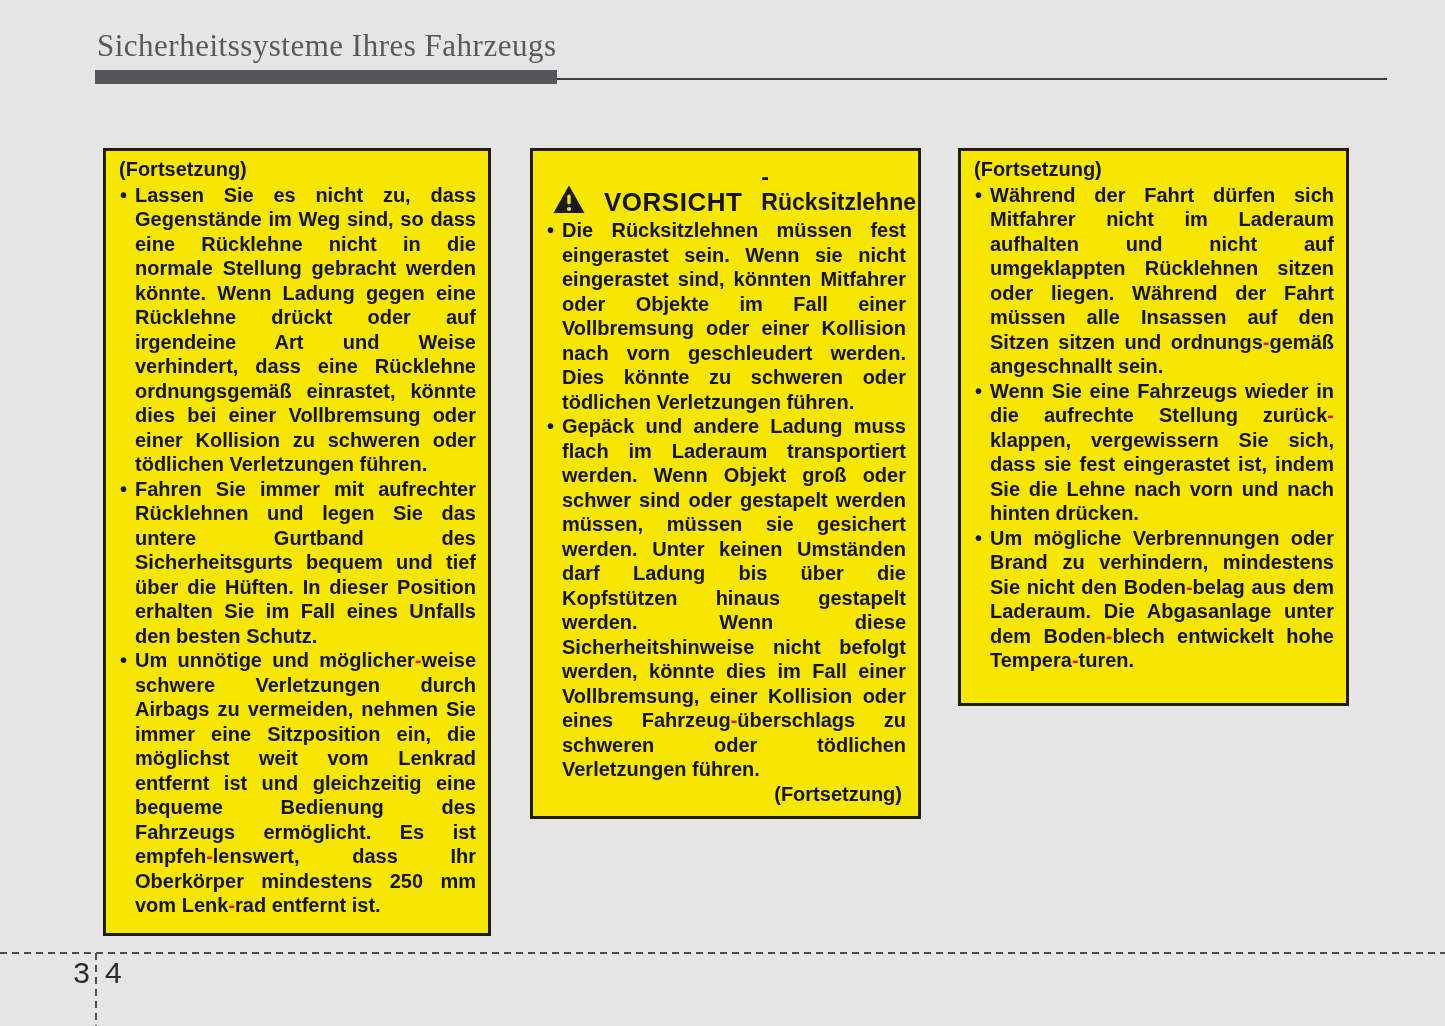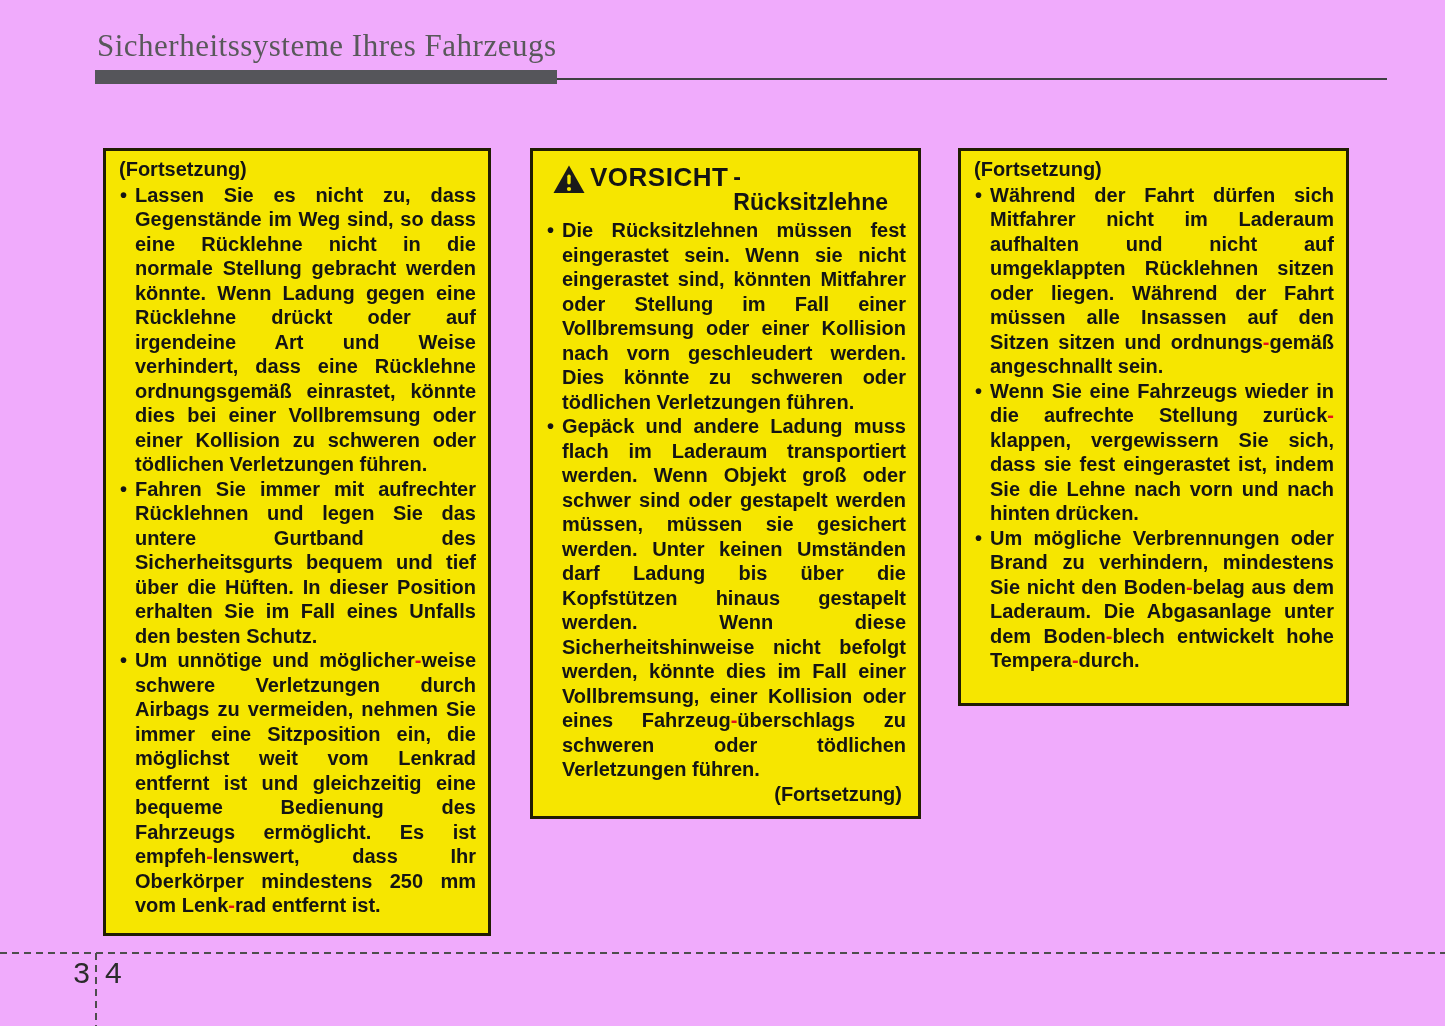--- a/index.html
+++ b/index.html
@@ -1,17 +1,17 @@
 <!DOCTYPE html>
 <html><head>
 <meta charset="utf-8">
 <style>
   html,body { margin:0; padding:0; background:#ffffff; }
   .page {
-    position:relative; width:1445px; height:1026px; background:#f0abfc;
+    position:relative; width:1445px; height:1026px; background:#e5e5e5;
     font-family:"Liberation Sans", sans-serif; overflow:hidden; color:#161616;
   }
 
   
   .doc-title {
     position:absolute; left:97px; top:28px; margin:0;
     font-family:"Liberation Serif", serif; font-weight:400;
     font-size:31px; color:#58585a; letter-spacing:0.5px; white-space:nowrap;
   }
   .header-rule-thin { position:absolute; left:95px; top:78px; width:1292px; height:2px; background:#3f3f41; }
@@ -29,21 +29,21 @@
 
   .box-inner { padding:5px 12px 8px 12px; }
   .box-heading { margin:1px 0 1px 1px; }
 
   .bullet { display:flex; margin:0; }
   .bullet .dot { flex:0 0 15px; width:15px; margin-left:2px; }
   .bullet .btxt { flex:1; text-align:justify; }
 
   .red { color:#e8101c; }
 
-  .vorsicht-row { display:flex; align-items:flex-start; gap:5px; padding:9px 4px 4px 8px; }
+  .vorsicht-row { display:flex; align-items:flex-end; gap:19px; padding:9px 4px 4px 8px; }
   .tri { display:inline-flex; width:32px; height:29px; }
   .tri svg { width:32px; height:29px; display:block; }
   .vorsicht-main { font-size:26px; letter-spacing:0.5px; }
   .vorsicht-rest { font-size:23px; }
 
   .box-footer { text-align:right; padding-right:4px; }
 
   
   .page-rule-dashed {
     position:absolute; left:0; top:952px; width:1445px; height:2px;
@@ -94,21 +94,21 @@
             <path d="M16 0.5 L31.5 28 H0.5 Z" fill="#1a1a1a"></path>
             <rect x="14.3" y="9.5" width="3.4" height="10" rx="1.7" fill="#f6e600"></rect>
             <circle cx="16" cy="24" r="2.1" fill="#f6e600"></circle>
           </svg>
         </span>
         <span class="vorsicht-main">VORSICHT</span>
         <span class="vorsicht-rest">- Rücksitzlehne</span>
       </div>
       <div class="bullet">
         <span class="dot">•</span>
-        <div class="btxt"><span>Die Rücksitzlehnen müssen fest eingerastet sein. Wenn sie nicht eingerastet sind, könnten Mitfahrer oder Stellung im Fall einer Vollbremsung oder einer Kollision nach vorn geschleudert werden. Dies könnte zu schweren oder tödlichen Verletzungen führen.</span></div>
+        <div class="btxt"><span>Die Rücksitzlehnen müssen fest eingerastet sein. Wenn sie nicht eingerastet sind, könnten Mitfahrer oder Objekte im Fall einer Vollbremsung oder einer Kollision nach vorn geschleudert werden. Dies könnte zu schweren oder tödlichen Verletzungen führen.</span></div>
       </div>
       <div class="bullet">
         <span class="dot">•</span>
         <div class="btxt"><span>Gepäck und andere Ladung muss flach im Laderaum transportiert werden. Wenn Objekt groß oder schwer sind oder gestapelt werden müssen, müssen sie gesichert werden. Unter keinen Umständen darf Ladung bis über die Kopfstützen hinaus gestapelt werden. Wenn diese Sicherheitshinweise nicht befolgt werden, könnte dies im Fall einer Vollbremsung, einer Kollision oder eines Fahrzeug</span><span class="red">-</span><span>überschlags zu schweren oder tödlichen Verletzungen führen.</span></div>
       </div>
       <div class="box-footer">(Fortsetzung)</div>
     </div>
   </section>
 
   <section class="warnbox" id="box-right">
@@ -117,21 +117,21 @@
       <div class="bullet">
         <span class="dot">•</span>
         <div class="btxt"><span>Während der Fahrt dürfen sich Mitfahrer nicht im Laderaum aufhalten und nicht auf umgeklappten Rücklehnen sitzen oder liegen. Während der Fahrt müssen alle Insassen auf den Sitzen sitzen und ordnungs</span><span class="red">-</span><span>gemäß angeschnallt sein.</span></div>
       </div>
       <div class="bullet">
         <span class="dot">•</span>
         <div class="btxt"><span>Wenn Sie eine Fahrzeugs wieder in die aufrechte Stellung zurück</span><span class="red">-</span><span>klappen, vergewissern Sie sich, dass sie fest eingerastet ist, indem Sie die Lehne nach vorn und nach hinten drücken.</span></div>
       </div>
       <div class="bullet">
         <span class="dot">•</span>
-        <div class="btxt"><span>Um mögliche Verbrennungen oder Brand zu verhindern, mindestens Sie nicht den Boden</span><span class="red">-</span><span>belag aus dem Laderaum. Die Abgasanlage unter dem Boden</span><span class="red">-</span><span>blech entwickelt hohe Tempera</span><span class="red">-</span><span>durch.</span></div>
+        <div class="btxt"><span>Um mögliche Verbrennungen oder Brand zu verhindern, mindestens Sie nicht den Boden</span><span class="red">-</span><span>belag aus dem Laderaum. Die Abgasanlage unter dem Boden</span><span class="red">-</span><span>blech entwickelt hohe Tempera</span><span class="red">-</span><span>turen.</span></div>
       </div>
     </div>
   </section>
 
   <div class="page-rule-dashed"></div>
   <div class="page-vdash"></div>
   <div class="chapter-num">3</div>
   <div class="page-num">4</div>
 
 </div>

